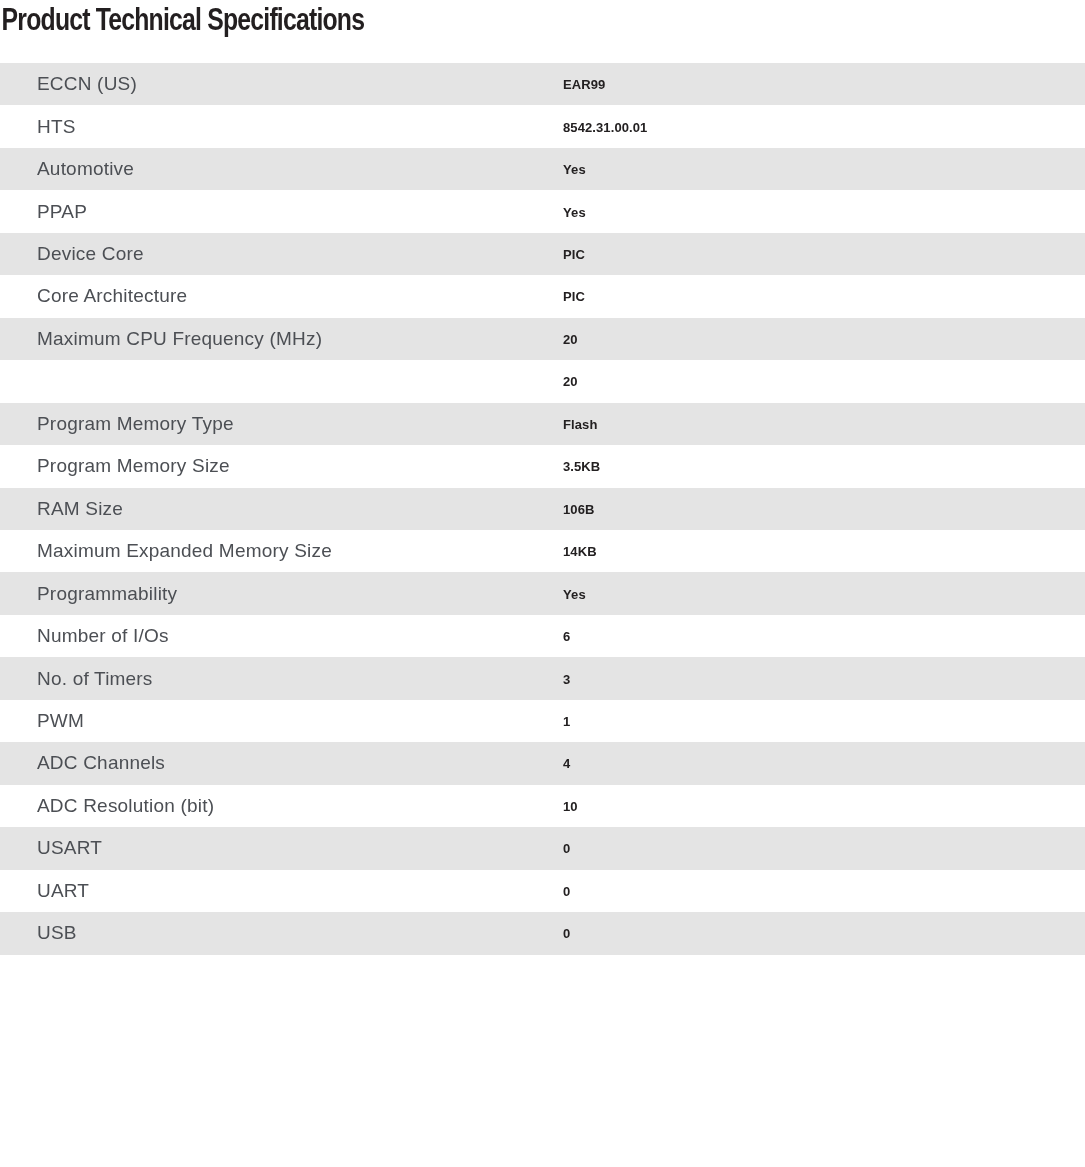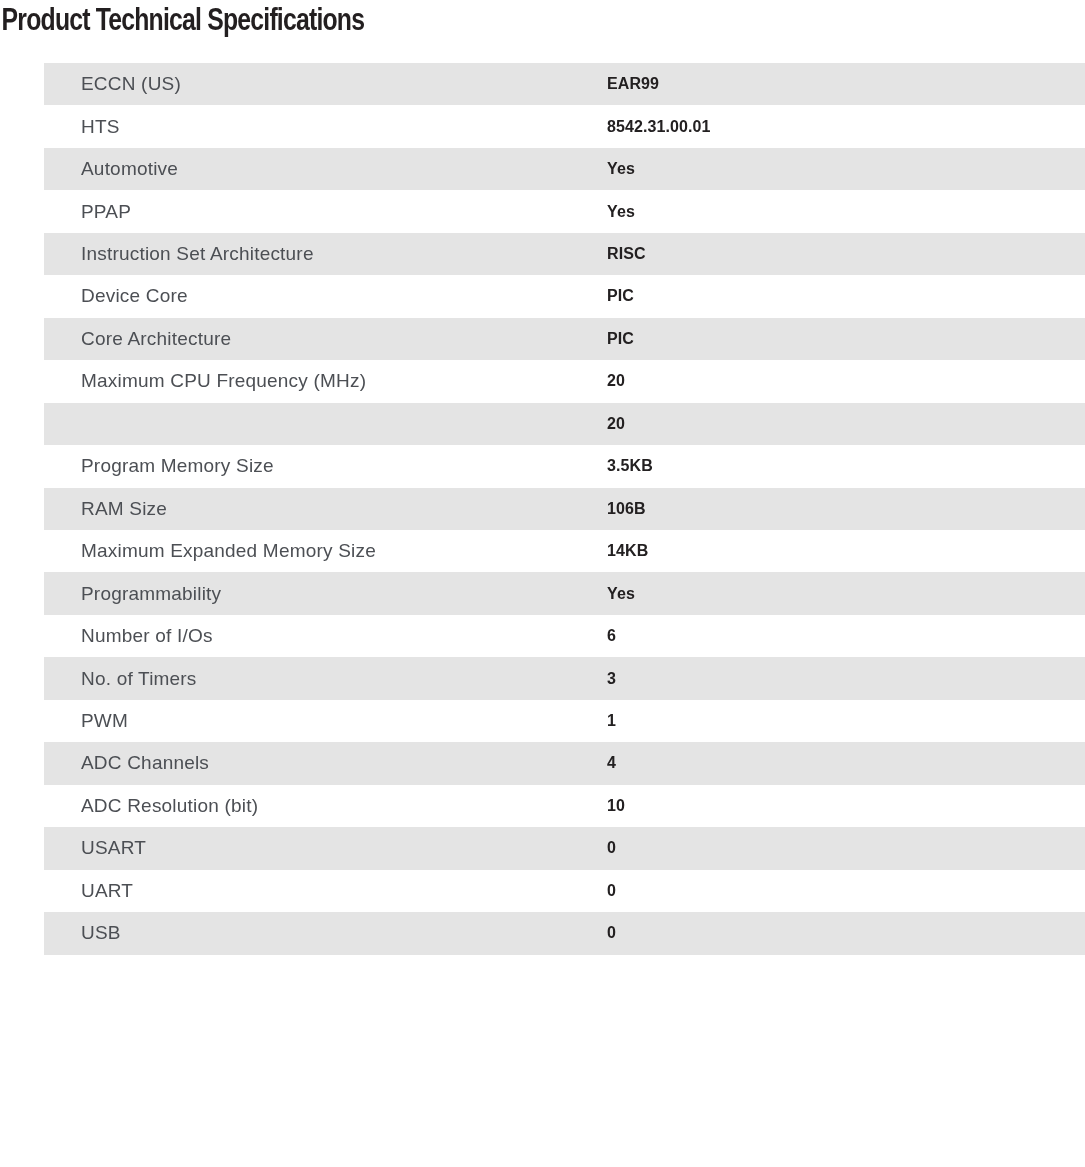--- a/index.html
+++ b/index.html
@@ -34,41 +34,40 @@
   }
   .spec-table{
     width:1085px;
   }
   .row{
     position:relative;
     height:42.46px;
     display:flex;
     align-items:center;
     background:var(--row-white);
-    margin-left:44px;
   }
   .row:nth-child(odd){
     background:var(--row-stripe);
   }
   .label{
     position:absolute;
     left:37px;
     top:50%;
     transform:translateY(-50%);
     font-size:19px;
     letter-spacing:0.2px;
     color:var(--label-text);
     white-space:nowrap;
   }
   .value{
     position:absolute;
     left:563px;
     top:50%;
     transform:translateY(-50%);
-    font-size:16px;
+    font-size:13px;
     font-weight:700;
     letter-spacing:0.1px;
     color:var(--value-text);
     white-space:nowrap;
   }
 </style>
 </head>
 <body>
 
 <div class="page">
@@ -90,24 +89,20 @@
     <span class="label">Automotive</span>
     <span class="value">Yes</span>
   </div>
 
   <div class="row">
     <span class="label">PPAP</span>
     <span class="value">Yes</span>
   </div>
 
 
-  <div class="row">
-    <span class="label">Instruction Set Architecture</span>
-    <span class="value">RISC</span>
-  </div>
 
   <div class="row">
     <span class="label">Device Core</span>
     <span class="value">PIC</span>
   </div>
 
   <div class="row">
     <span class="label">Core Architecture</span>
     <span class="value">PIC</span>
   </div>
@@ -115,20 +110,24 @@
   <div class="row">
     <span class="label">Maximum CPU Frequency (MHz)</span>
     <span class="value">20</span>
   </div>
 
   <div class="row">
     <span class="value">20</span>
   </div>
 
 
+  <div class="row">
+    <span class="label">Program Memory Type</span>
+    <span class="value">Flash</span>
+  </div>
 
   <div class="row">
     <span class="label">Program Memory Size</span>
     <span class="value">3.5KB</span>
   </div>
 
   <div class="row">
     <span class="label">RAM Size</span>
     <span class="value">106B</span>
   </div>

